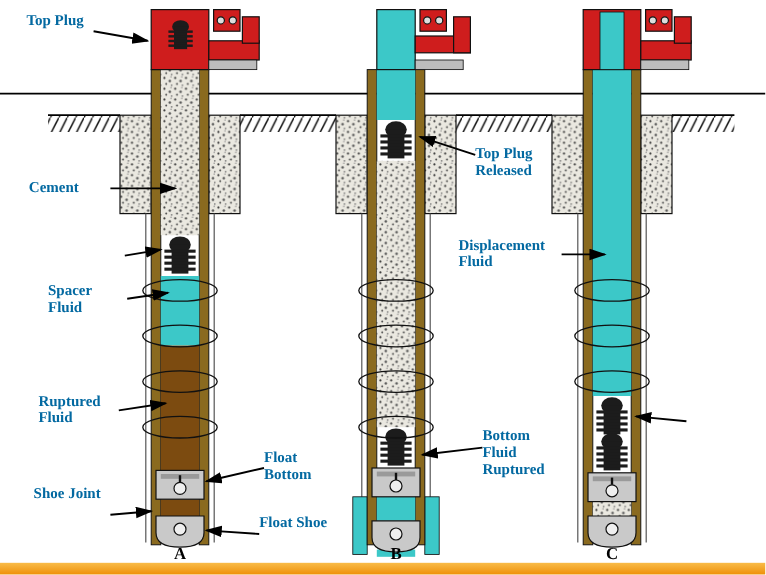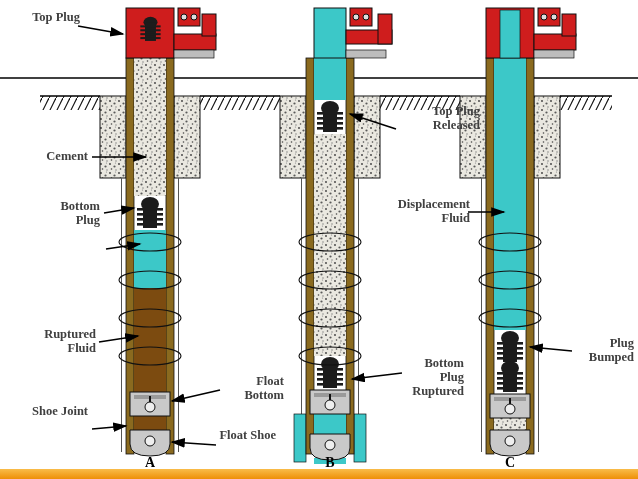--- a/index.html
+++ b/index.html
@@ -3,21 +3,21 @@
 <meta charset="utf-8">
 <style>
   html,body{margin:0;padding:0;background:#fff;}
   .canvas{
     position:relative;width:638px;height:479px;background:#fff;overflow:hidden;
     font-family:"Liberation Serif",serif;
   }
   .canvas svg{position:absolute;left:0;top:0;}
   .lbl{
     position:absolute;font-weight:bold;font-size:12.5px;line-height:1.12;
-    text-align:right;color:#404040;font-family:"Liberation Serif",serif;
+    text-align:left;color:#0369a1;font-family:"Liberation Serif",serif;
   }
   .panel-letter{
     position:absolute;font-weight:bold;font-size:14px;text-align:center;color:#000;
     font-family:"Liberation Serif",serif;
   }
   .bottom-bar{
     position:absolute;left:0;top:469px;width:638px;height:10px;
     background:linear-gradient(to bottom, var(--c-bar_light,#f9bc49), var(--c-bar,#ee8f07));
   }
 </style>
@@ -197,28 +197,27 @@
       <line x1="216" y1="445" x2="172" y2="442" marker-end="url(#arrowhead)"></line>
       <line x1="396" y1="129" x2="350" y2="114" marker-end="url(#arrowhead)"></line>
       <line x1="402" y1="373" x2="352" y2="379" marker-end="url(#arrowhead)"></line>
       <line x1="468" y1="212" x2="504" y2="212" marker-end="url(#arrowhead)"></line>
       <line x1="572" y1="351" x2="530" y2="347" marker-end="url(#arrowhead)"></line>
     </g>
   </svg>
 
   <div class="lbl" style="left:22px;top:10px;width:58px">Top Plug</div>
   <div class="lbl" style="left:24px;top:149px;width:64px">Cement</div>
-  <div class="lbl" style="left:38px;top:199px;width:62px">Bottom Plug</div>
+  <div class="lbl" style="left:40px;top:235px;width:62px">Spacer Fluid</div>
   <div class="lbl" style="left:32px;top:327px;width:64px">Ruptured Fluid</div>
   <div class="lbl" style="left:28px;top:404px;width:60px">Shoe Joint</div>
   <div class="lbl" style="left:220px;top:374px;width:64px">Float Bottom</div>
   <div class="lbl" style="left:216px;top:428px;width:60px">Float Shoe</div>
-  <div class="lbl" style="left:396px;top:104px;width:84px">Top Plug Released</div>
-  <div class="lbl" style="left:402px;top:356px;width:62px">Bottom Plug Ruptured</div>
+  <div class="lbl" style="left:396px;top:121px;width:84px">Top Plug Released</div>
+  <div class="lbl" style="left:402px;top:356px;width:62px">Bottom Fluid Ruptured</div>
   <div class="lbl" style="left:382px;top:197px;width:88px">Displacement Fluid</div>
-  <div class="lbl" style="left:572px;top:336px;width:62px">Plug Bumped</div>
 
   <div class="panel-letter" style="left:136px;top:455px;width:28px">A</div>
   <div class="panel-letter" style="left:316px;top:455px;width:28px">B</div>
   <div class="panel-letter" style="left:496px;top:455px;width:28px">C</div>
 
   <div class="bottom-bar"></div>
 </div>
 
 </body></html>

